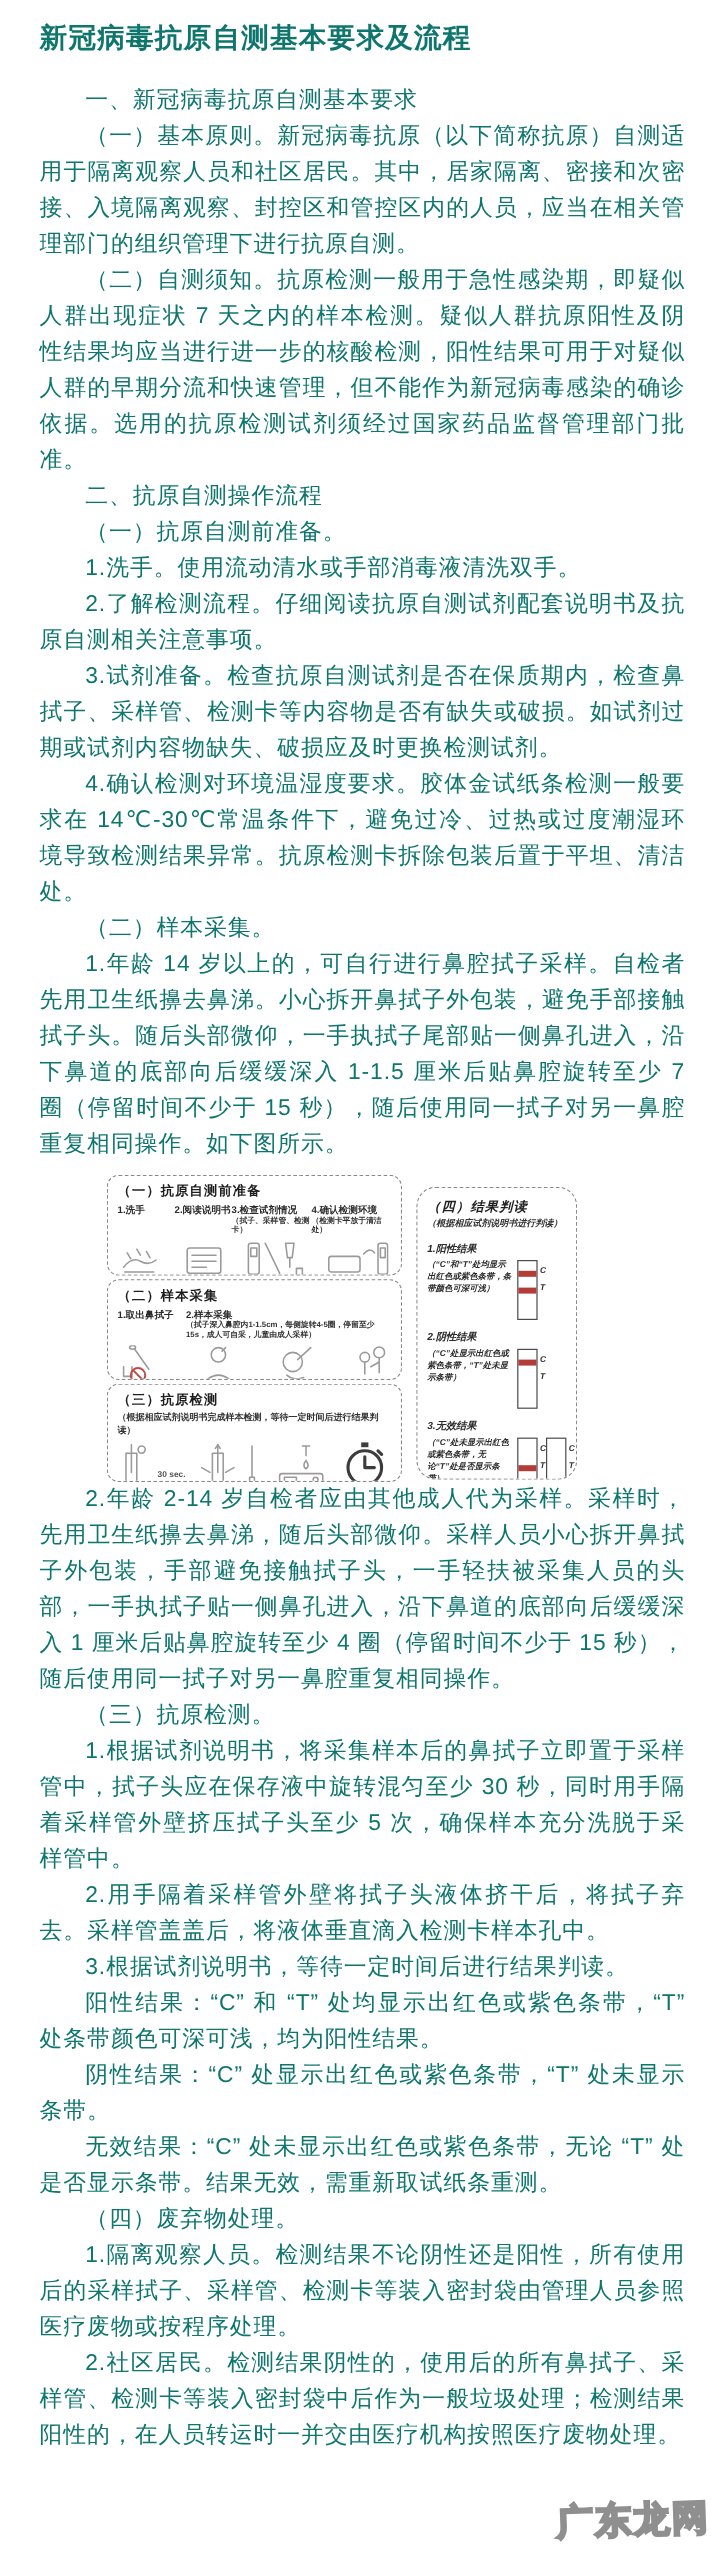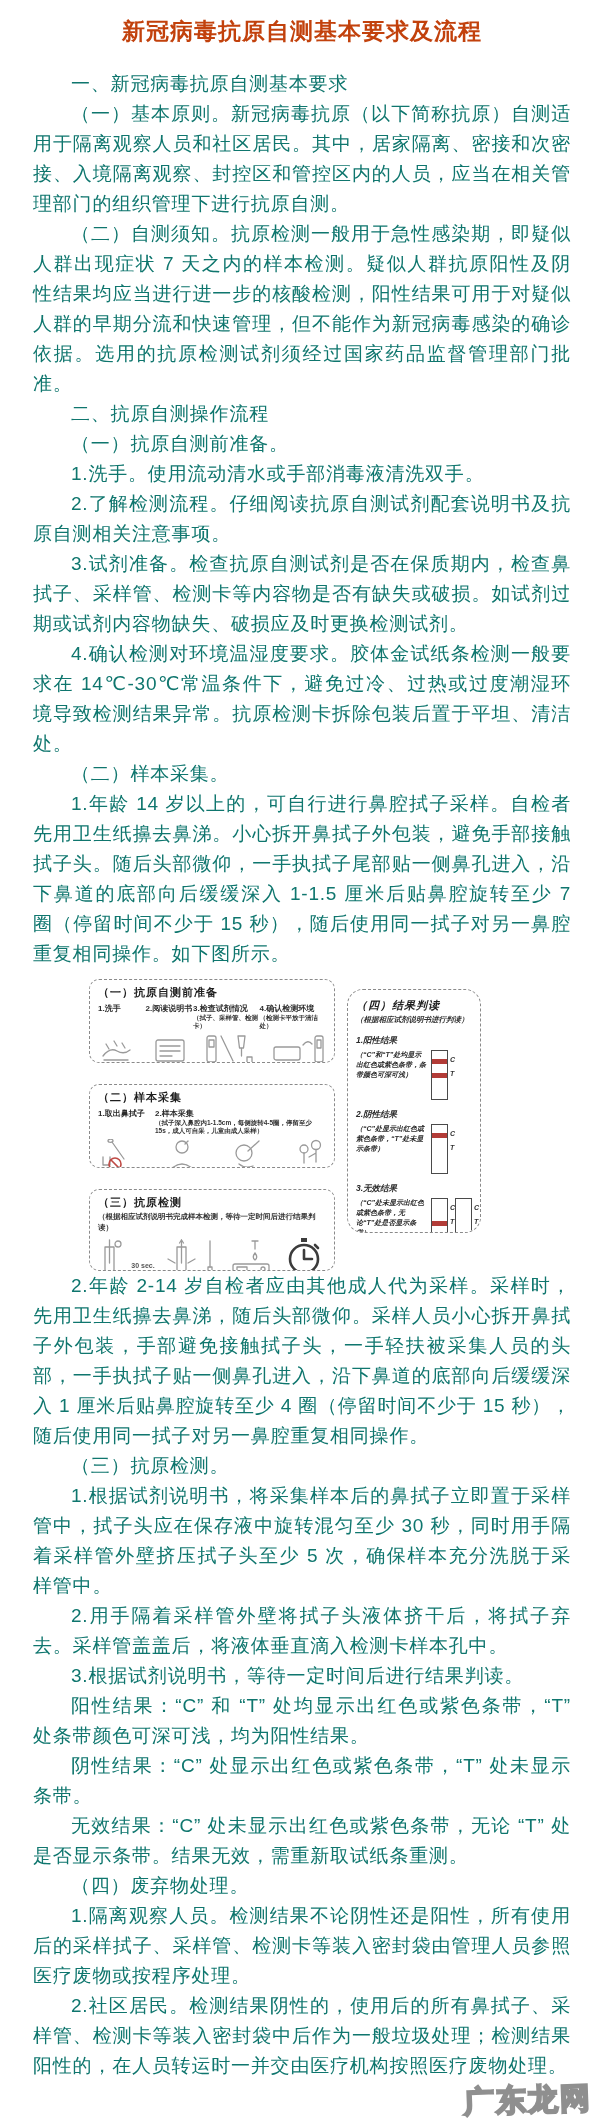--- a/index.html
+++ b/index.html
@@ -3,30 +3,30 @@
 <meta charset="utf-8">
 <style>
   html,body{margin:0;padding:0;background:#fff;}
   .page{
     width:604px;height:2127px;background:#ffffff;position:relative;overflow:hidden;
     font-family:"Liberation Sans","DejaVu Sans",sans-serif;color:#3a3a3a;
   }
   .content{padding:8px 33px 0 33px;}
   .doc-title{
     font-family:"Liberation Serif","DejaVu Serif",serif;
-    font-size:23px;font-weight:bold;color:#c2410c;text-align:center;
+    font-size:23px;font-weight:bold;color:#0f766e;
     margin:8px 0 22px 0;letter-spacing:1px;
   }
   .para{
     font-size:19px;line-height:30px;letter-spacing:0.8px;margin:0;
     text-indent:2em;text-align:justify;color:#0f766e;
   }
   
   .figure{margin:10px 0 0 56px;width:392px;display:flex;gap:12px;}
-  .fig-left{display:flex;flex-direction:column;gap:21px;width:246px;flex:none;}
+  .fig-left{display:flex;flex-direction:column;gap:3px;width:246px;flex:none;}
   .fbox{
     border:1px dashed #8a8a8a;border-radius:10px;background:#fff;
     padding:5px 8px;box-sizing:border-box;overflow:hidden;color:#2b2b2b;
   }
   .fbox-title{font-size:11px;font-weight:bold;letter-spacing:1px;color:#1e1e1e;}
   .fnote{font-size:7.5px;font-weight:bold;color:#333;line-height:1.45;margin-top:2px;}
   .b1{height:84px;}
   .b2{height:84px;}
   .b3{height:82px;}
   .steps-row{display:flex;margin-top:3px;}

